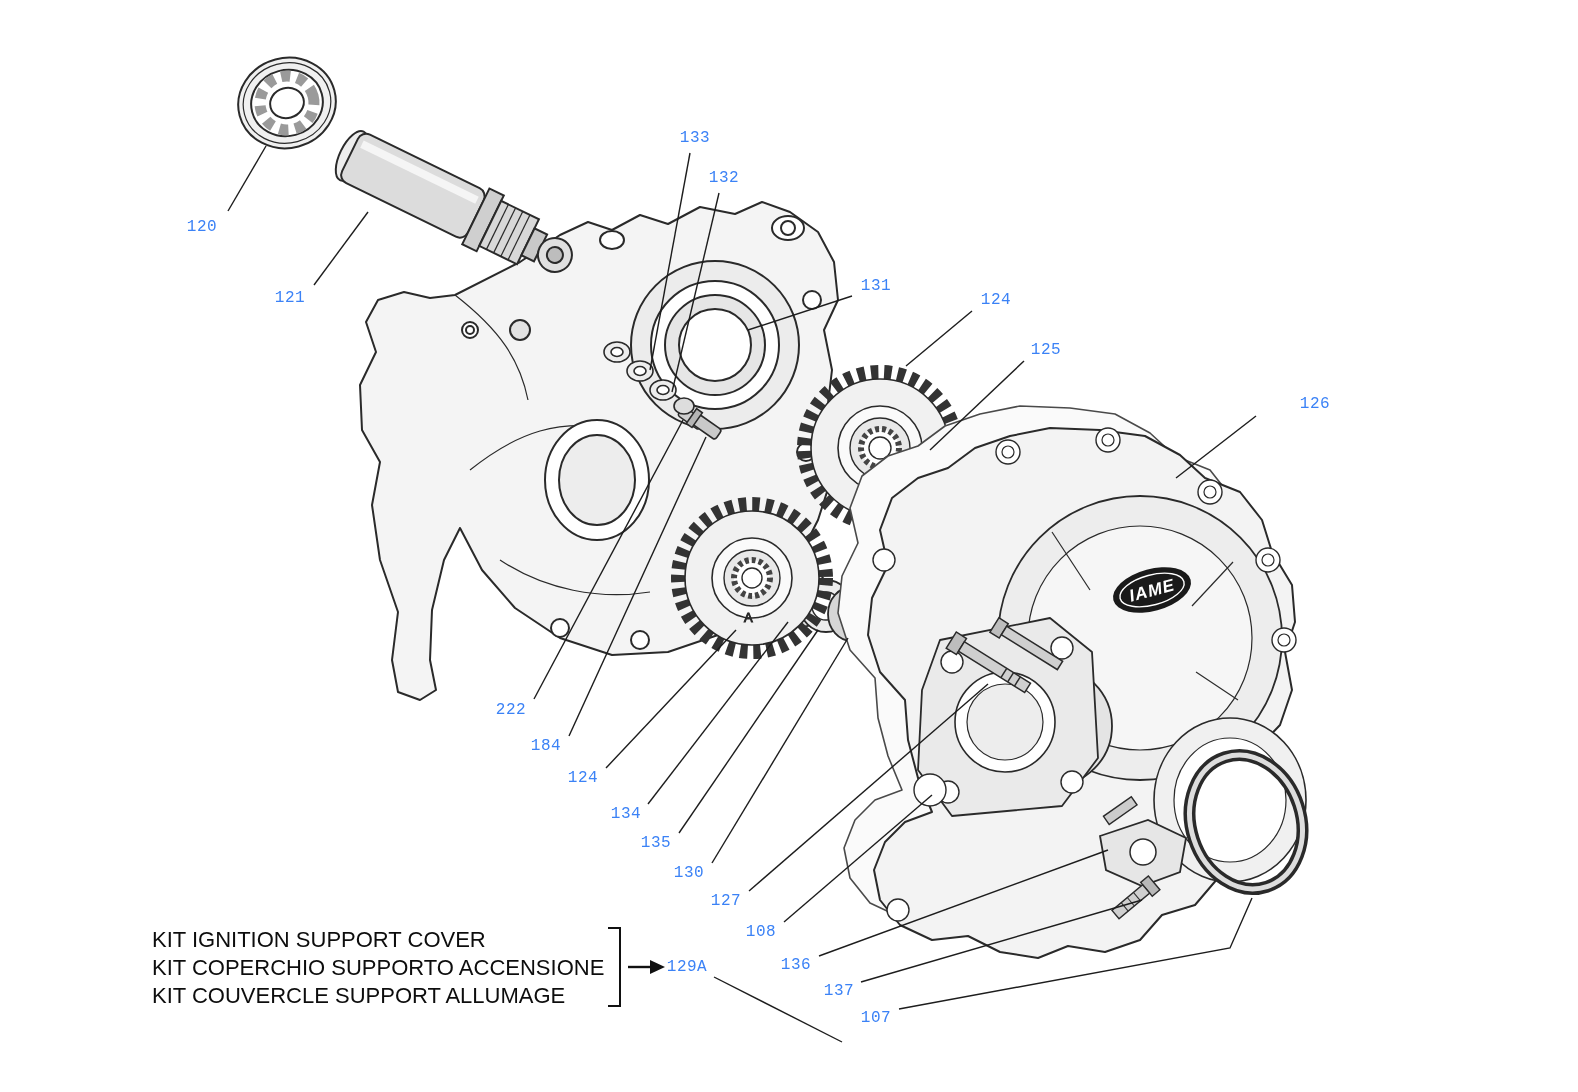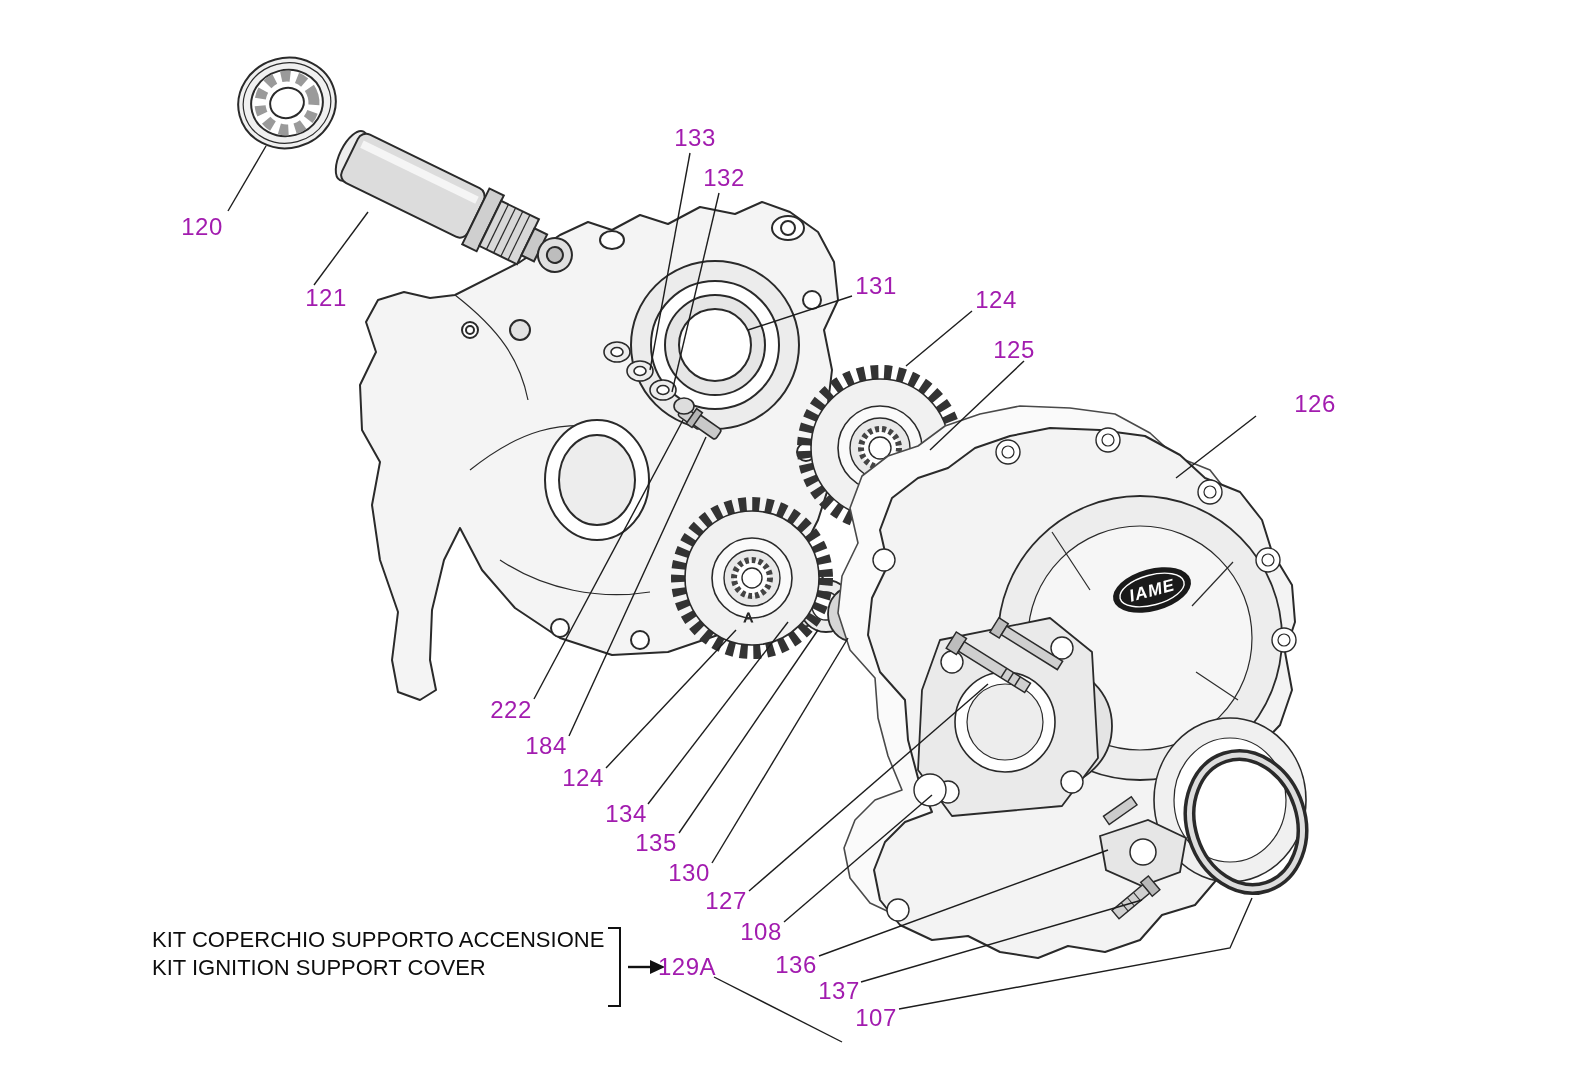--- a/index.html
+++ b/index.html
@@ -1,20 +1,20 @@
 <!DOCTYPE html>
 <html><head>
 <meta charset="utf-8">
 <style>
   html,body{margin:0;padding:0;background:#fff;}
   .stage{position:relative;width:1578px;height:1092px;background:#ffffff;overflow:hidden;
          font-family:"Liberation Sans", sans-serif;color:#111;}
   svg.art{position:absolute;left:0;top:0;}
-  .part-label{position:absolute;transform:translate(-50%,-50%);font-size:24px;
-              letter-spacing:.5px;color:#a21caf;white-space:nowrap;}
+  .part-label{position:absolute;transform:translate(-50%,-50%);font-size:16px;
+              letter-spacing:.5px;color:#3b82f6;white-space:nowrap;font-family:Liberation Mono, monospace;}
   .leader{stroke:#1d1d1d;stroke-width:1.4;fill:none;}
   .kit-note{position:absolute;left:152px;top:926px;font-size:22px;line-height:28px;
             color:#0d0d0d;white-space:nowrap;}
   text.mark{font-family:"Liberation Sans",sans-serif;font-size:13px;fill:#222;}
   text.logo{font-family:"Liberation Sans",sans-serif;font-size:17px;font-weight:bold;
             font-style:italic;fill:#fff;letter-spacing:1px;}
 </style>
 </head>
 <body>
 
@@ -245,39 +245,40 @@
 
   <g>
     <path d="M608,928 L620,928 L620,1006 L608,1006" fill="none" stroke="#111" stroke-width="2"></path>
     <line x1="628" y1="967" x2="650" y2="967" stroke="#111" stroke-width="2.4"></line>
     <polygon points="650,960 665,967 650,974" fill="#111"></polygon>
   </g>
 </svg>
 
 <div id="labels">
       <div class="part-label" style="left: 202px; top: 227px;">120</div>
-      <div class="part-label" style="left: 290px; top: 298px; margin-left: 36px;">121</div>
+      <div class="part-label" style="left: 290px; top: 298px;">121</div>
       <div class="part-label" style="left: 695px; top: 138px;">133</div>
       <div class="part-label" style="left: 724px; top: 178px;">132</div>
       <div class="part-label" style="left: 876px; top: 286px;">131</div>
       <div class="part-label" style="left: 996px; top: 300px;">124</div>
-      <div class="part-label" style="left: 1014px; top: 350px; text-align: center;">125</div>
+      <div class="part-label" style="left: 1046px; top: 350px; text-align: center;">125</div>
       <div class="part-label" style="left: 1278px; top: 404px; margin-left: 37px;">126</div>
       <div class="part-label" style="left: 511px; top: 710px;">222</div>
       <div class="part-label" style="left: 546px; top: 746px;">184</div>
       <div class="part-label" style="left: 583px; top: 778px;">124</div>
       <div class="part-label" style="left: 626px; top: 814px; text-align: right;">134</div>
       <div class="part-label" style="left: 656px; top: 843px;">135</div>
       <div class="part-label" style="left: 689px; top: 873px;">130</div>
       <div class="part-label" style="left: 726px; top: 901px;">127</div>
       <div class="part-label" style="left: 761px; top: 932px;">108</div>
       <div class="part-label" style="left: 796px; top: 965px;">136</div>
       <div class="part-label" style="left: 839px; top: 991px;">137</div>
       <div class="part-label" style="left: 876px; top: 1018px;">107</div>
       <div class="part-label" style="left: 687px; top: 967px;">129A</div>
     </div>
 
 <div class="kit-note">
+  <div>KIT IGNITION SUPPORT COVER</div>
   <div>KIT COPERCHIO SUPPORTO ACCENSIONE</div>
-  <div>KIT IGNITION SUPPORT COVER</div>
+  <div>KIT COUVERCLE SUPPORT ALLUMAGE</div>
 </div>
 
 </div>
 
 </body></html>

